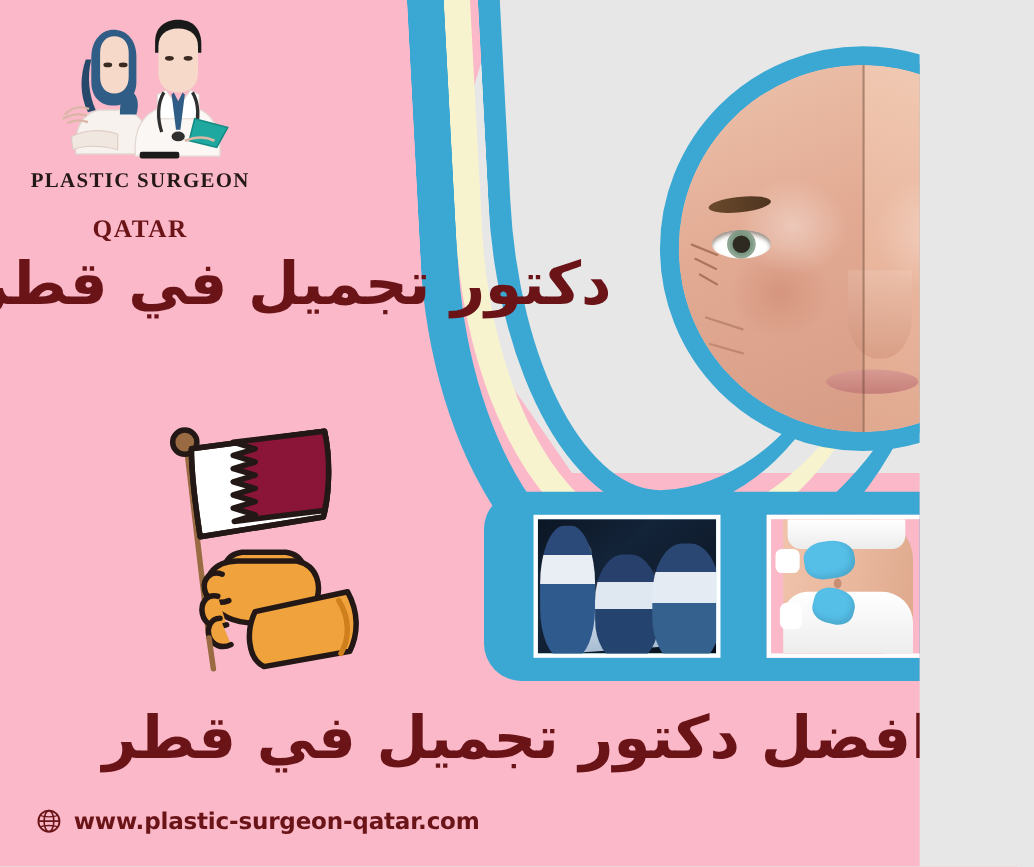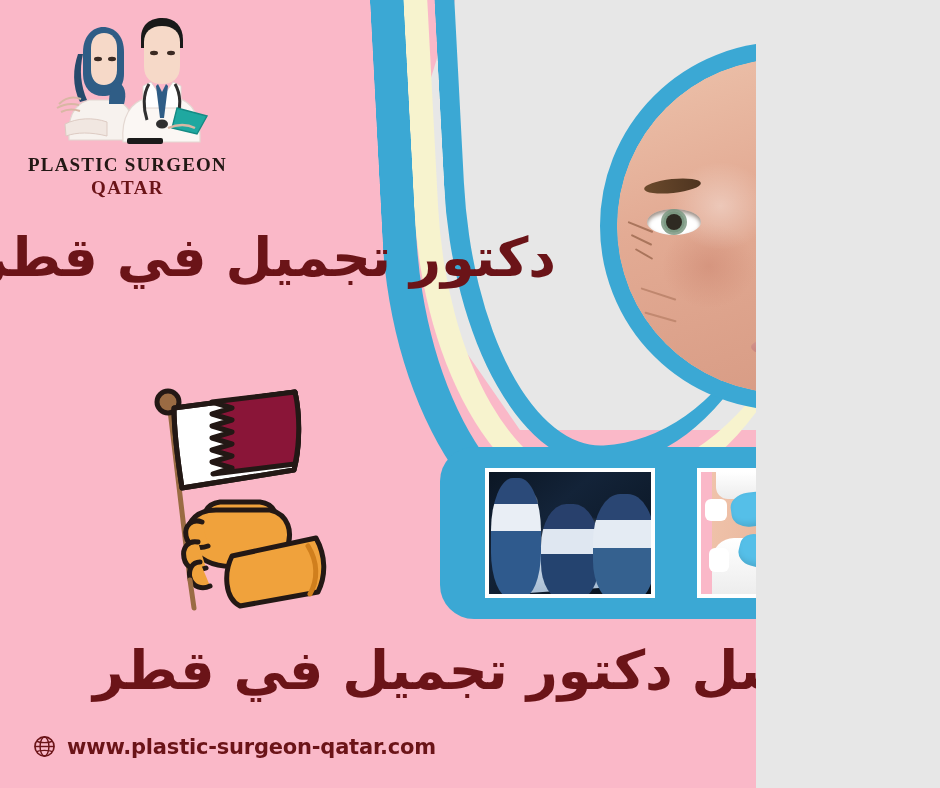--- a/index.html
+++ b/index.html
@@ -5,21 +5,21 @@
 <style>
   html,body{margin:0;padding:0;}
   body{
     width:940px;height:788px;
     font-family:"Liberation Sans", sans-serif;
     background:#e7e7e7;
     overflow:hidden;
   }
   .poster{
     position:relative;
-    width:756px;height:788px;
+    width:836px;height:788px;
     background:#e7e7e7;
     overflow:hidden;
   }
   
   .pink-base{
     position:absolute;left:0;top:0;width:940px;height:788px;
     background:#fab8c8;
     clip-path: polygon(0 0, 455px 0, 455px 0, 418px 120px, 430px 300px, 520px 430px, 940px 430px, 940px 788px, 0 788px);
   }
   .gray-top{
@@ -197,23 +197,23 @@
   .flag-art{position:absolute;left:120px;top:370px;width:225px;height:255px;}
   
   .logo{position:absolute;left:25px;top:12px;width:205px;}
   .logo-art{width:190px;height:140px;display:block;margin-left:6px;}
   .logo-title{
     margin:2px 0 0 0;text-align:center;
     font-family:"Liberation Serif", serif;
     font-weight:bold;font-size:19px;letter-spacing:1.2px;color:#231815;
   }
   .logo-sub{
-    margin:1px 0 0 0;text-align:center;
+    margin:19px 0 0 0;text-align:center;
     font-family:"Liberation Serif", serif;
-    font-weight:bold;font-size:19px;letter-spacing:1.4px;color:#6b1418;
+    font-weight:bold;font-size:23px;letter-spacing:1.4px;color:#6b1418;
   }
   
   .heading-top{
     position:absolute;left:0;top:228px;width:556px;
     text-align:center;direction:rtl;
     font-family:"DejaVu Sans", sans-serif;
     font-weight:bold;font-size:54px;line-height:1.1;
     color:#6b1418;
     white-space:nowrap;
   }

